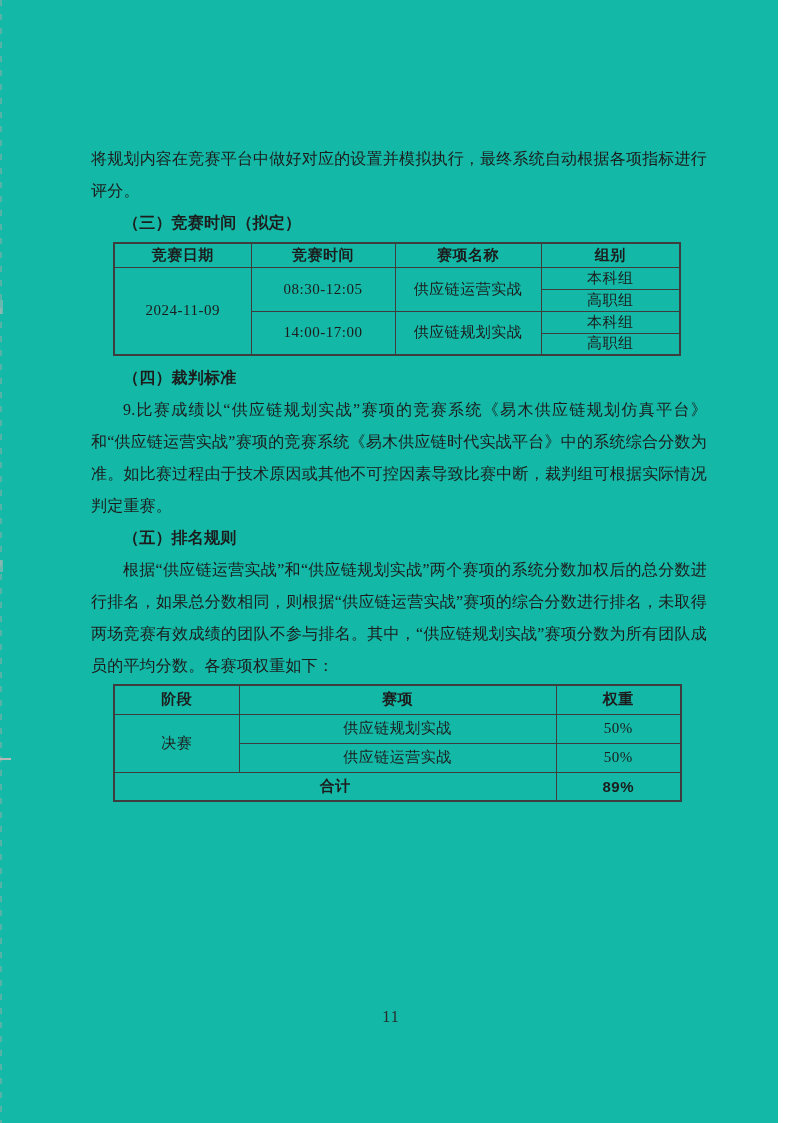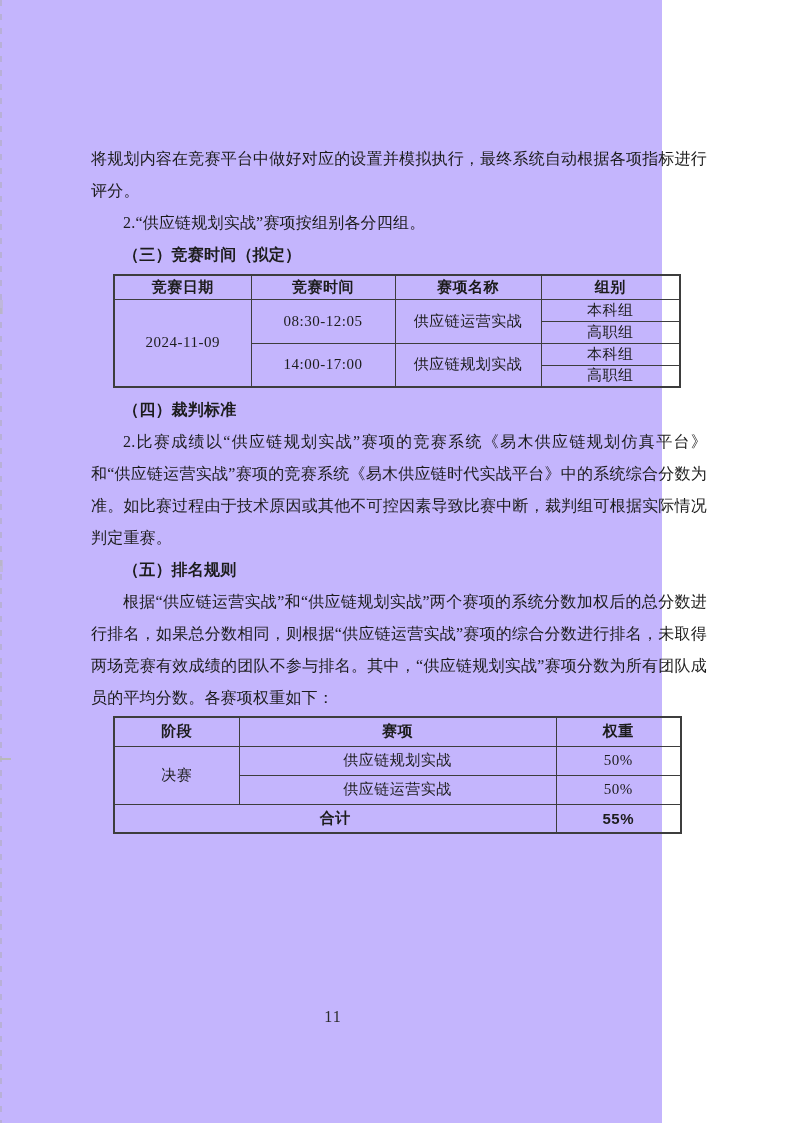--- a/index.html
+++ b/index.html
@@ -6,23 +6,23 @@
   html, body { width: 794px; height: 1123px; }
   body {
     background: #ffffff;
     font-family: "Liberation Serif", "DejaVu Serif", serif;
     color: #1c1c1c;
     position: relative;
     overflow: hidden;
   }
   .page {
     position: relative;
-    width: 662px;
+    width: 778px;
     height: 1123px;
-    background: #c4b5fd;
+    background: #14b8a6;
   }
   
   .edge-strip {
     position: absolute;
     left: 0; top: 0;
     width: 2px; height: 100%;
     background: repeating-linear-gradient(
       to bottom,
       rgba(170,170,170,0.45) 0 6px,
       rgba(255,255,255,0) 6px 14px
@@ -101,21 +101,20 @@
 
   <div class="edge-strip"></div>
   <div class="edge-dash" style="left:0; top:758px; width:11px; height:2px;"></div>
   <div class="edge-dash" style="left:0; top:300px; width:3px; height:14px; opacity:.5;"></div>
   <div class="edge-dash" style="left:0; top:560px; width:3px; height:12px; opacity:.5;"></div>
 
   <div class="content">
 
     <p class="para no-indent">将规划内容在竞赛平台中做好对应的设置并模拟执行，最终系统自动根据各项指标进行评分。</p>
 
-    <p class="para">2.“供应链规划实战”赛项按组别各分四组。</p>
 
     <h3 class="sec-heading mt8">（三）竞赛时间（拟定）</h3>
 
     <table class="schedule-table">
       <colgroup>
         <col style="width:137px">
         <col style="width:144px">
         <col style="width:146px">
         <col style="width:139px">
       </colgroup>
@@ -140,21 +139,21 @@
         <td rowspan="2">供应链规划实战</td>
         <td>本科组</td>
       </tr>
       <tr>
         <td>高职组</td>
       </tr>
     </tbody>
       </table>
 
     <h3 class="sec-heading">（四）裁判标准</h3>
-    <p class="para">2.比赛成绩以“供应链规划实战”赛项的竞赛系统《易木供应链规划仿真平台》和“供应链运营实战”赛项的竞赛系统《易木供应链时代实战平台》中的系统综合分数为准。如比赛过程由于技术原因或其他不可控因素导致比赛中断，裁判组可根据实际情况判定重赛。</p>
+    <p class="para">9.比赛成绩以“供应链规划实战”赛项的竞赛系统《易木供应链规划仿真平台》和“供应链运营实战”赛项的竞赛系统《易木供应链时代实战平台》中的系统综合分数为准。如比赛过程由于技术原因或其他不可控因素导致比赛中断，裁判组可根据实际情况判定重赛。</p>
 
     <h3 class="sec-heading">（五）排名规则</h3>
     <p class="para">根据“供应链运营实战”和“供应链规划实战”两个赛项的系统分数加权后的总分数进行排名，如果总分数相同，则根据“供应链运营实战”赛项的综合分数进行排名，未取得两场竞赛有效成绩的团队不参与排名。其中，“供应链规划实战”赛项分数为所有团队成员的平均分数。各赛项权重如下：</p>
 
     <table class="weight-table">
       <colgroup>
         <col style="width:125px">
         <col style="width:317px">
         <col style="width:125px">
       </colgroup>
@@ -168,21 +167,21 @@
         <td rowspan="2">决赛</td>
         <td>供应链规划实战</td>
         <td>50%</td>
       </tr>
       <tr>
         <td>供应链运营实战</td>
         <td>50%</td>
       </tr>
       <tr class="total-row">
         <td colspan="2">合计</td>
-        <td>55%</td>
+        <td>89%</td>
       </tr>
     </tbody>
       </table>
 
   </div>
 
   <div class="page-number">11</div>
 
 </div>
 

